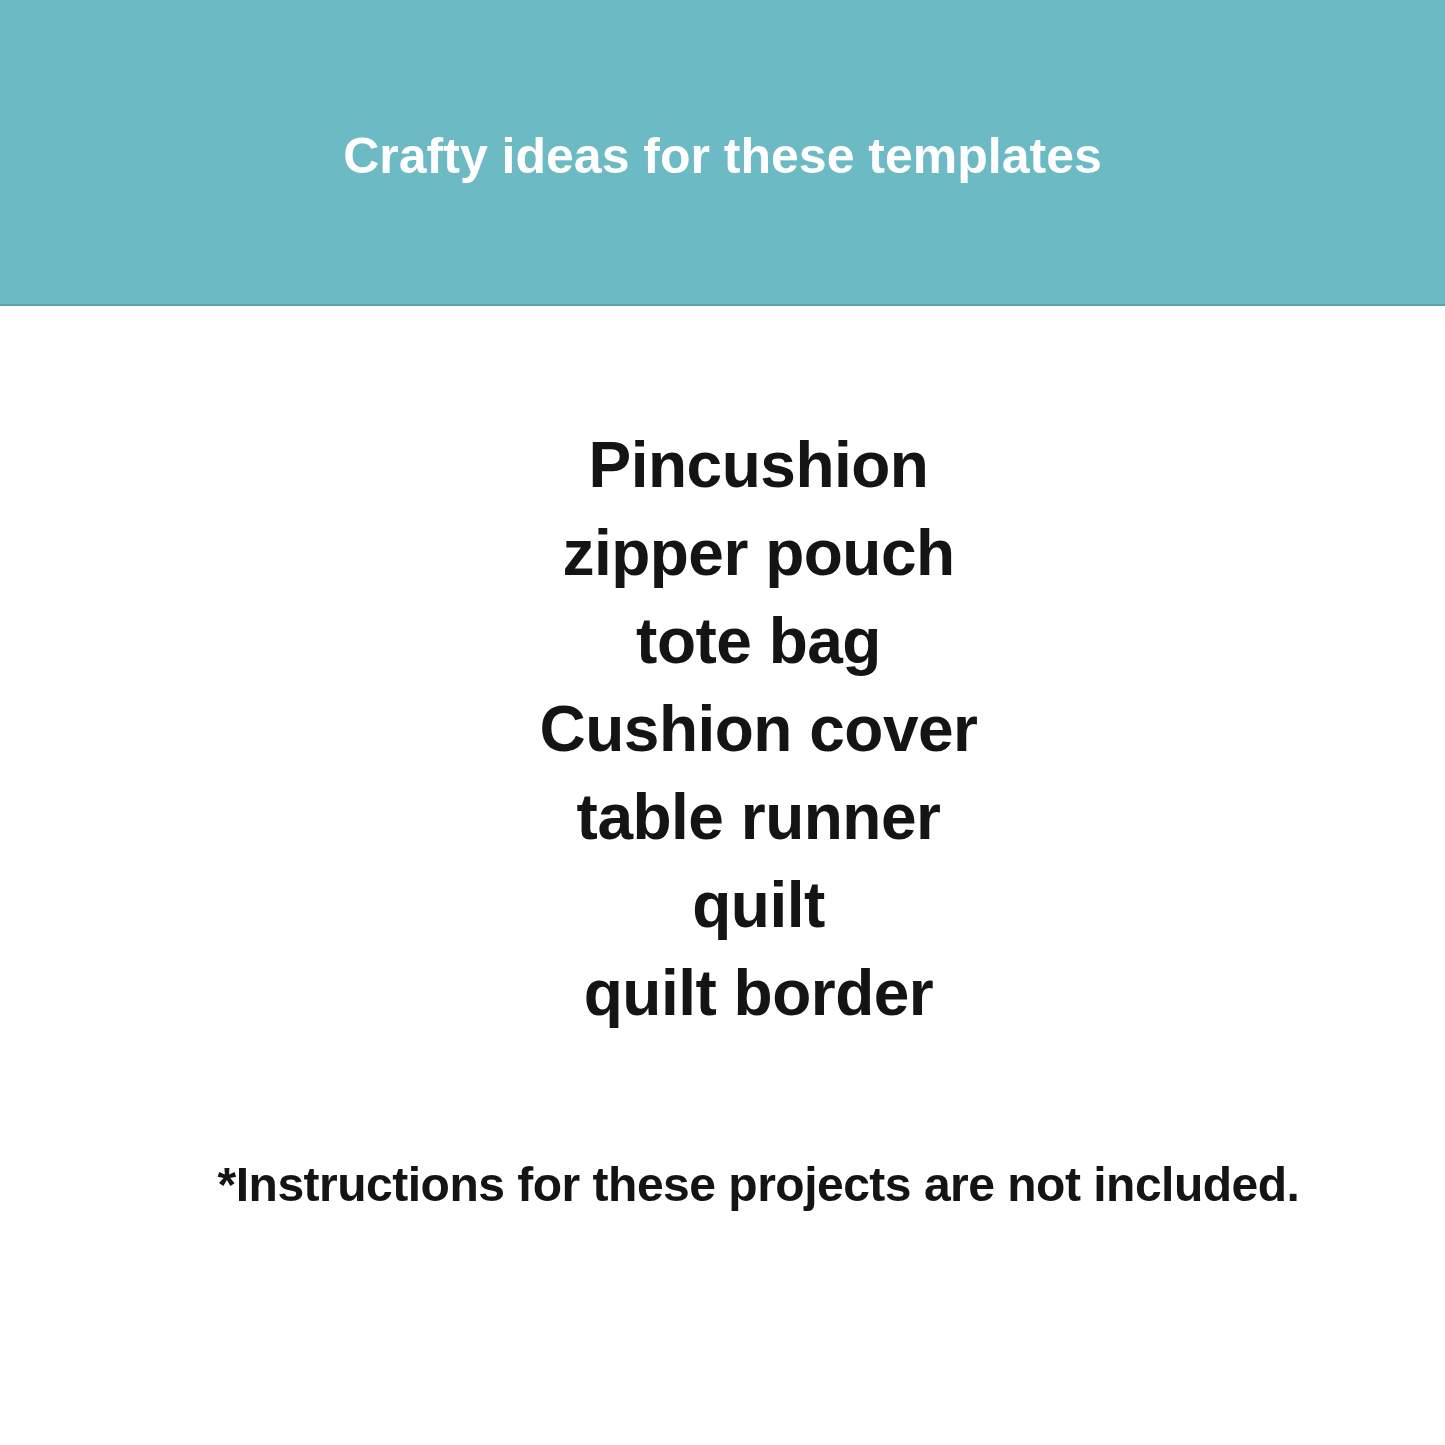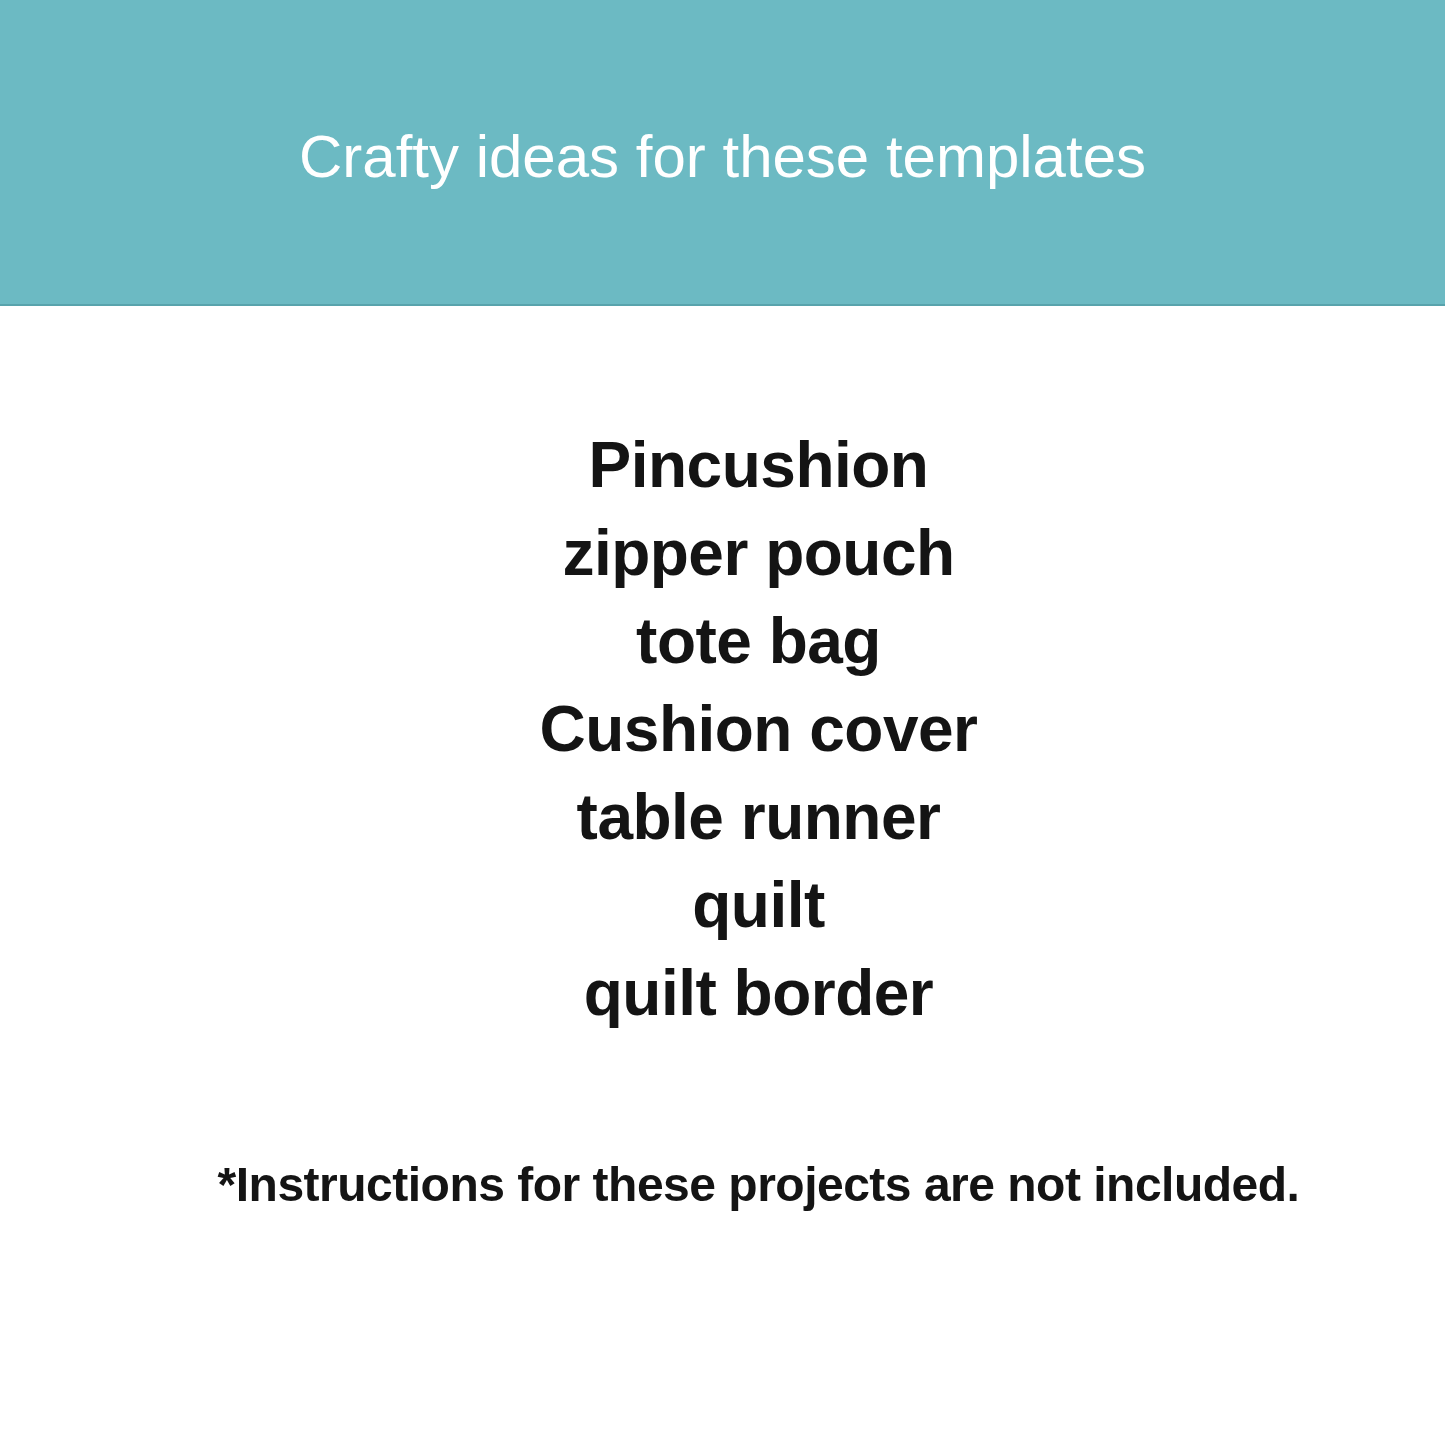--- a/index.html
+++ b/index.html
@@ -24,22 +24,22 @@
     background: var(--banner-bg, #6cbac3);
     border-bottom: 2px solid rgba(0, 60, 70, 0.18);
     display: flex;
     align-items: center;
     justify-content: center;
     padding-top: 8px;
     box-sizing: border-box;
   }
   .banner-title {
     color: var(--banner-text, #ffffff);
-    font-size: 60px;
-    font-weight: 400;
+    font-size: 50px;
+    font-weight: 700;
     letter-spacing: 0px;
     white-space: nowrap;
   }
   
   .ideas {
     position: absolute;
     top: 421px;
     left: 36px;
     width: 1445px;
     text-align: center;

